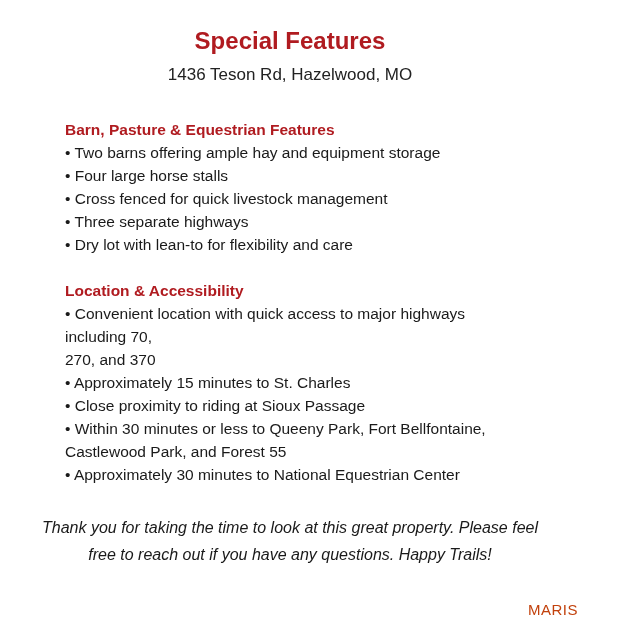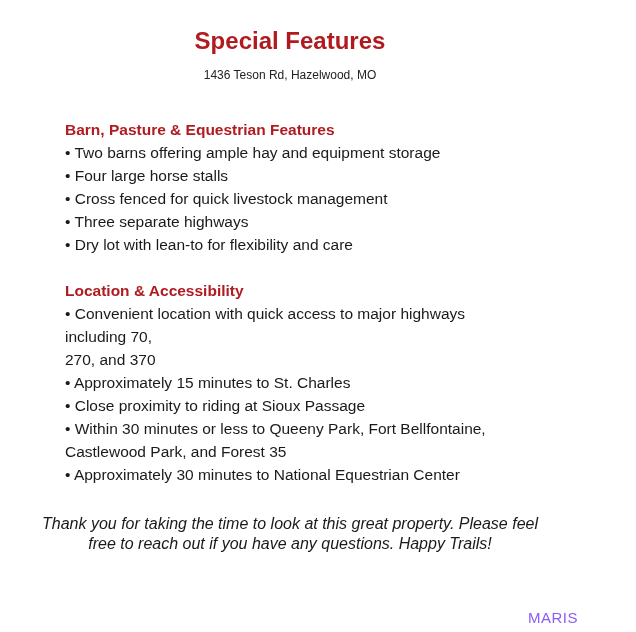--- a/index.html
+++ b/index.html
@@ -20,21 +20,21 @@
     margin-top: 26px;
     text-align: center;
     font-size: 24px;
     line-height: 30px;
     font-weight: bold;
     color: #B01B20;
   }
   .subtitle {
     margin-top: 8px;
     text-align: center;
-    font-size: 12px;
+    font-size: 17px;
     line-height: 22px;
     color: #222222;
   }
   .content {
     margin-top: 32px;
     padding: 0 58px 0 65px;
     font-size: 15.5px;
     line-height: 23px;
   }
   .section-heading {
@@ -45,32 +45,32 @@
     white-space: pre-line;
   }
   .section + .section {
     margin-top: 23px;
   }
   .closing {
     margin-top: 28px;
     text-align: center;
     font-style: italic;
     font-size: 16px;
-    line-height: 20px;
+    line-height: 27px;
     color: #1a1a1a;
     white-space: pre-line;
     padding: 0 40px;
   }
   .watermark {
     position: absolute;
     right: 2px;
-    bottom: 6px;
+    bottom: 14px;
     font-size: 15px;
     letter-spacing: 0.5px;
-    color: #8b5cf6;
+    color: #c2410c;
   }
 </style>
 </head>
 <body>
 
 <div class="page">
 
   <div class="title">Special Features</div>
 
   <div class="subtitle">1436 Teson Rd, Hazelwood, MO</div>
@@ -86,21 +86,21 @@
       <div class="bullet">• Dry lot with lean-to for flexibility and care</div>
     </div>
 
     <div class="section">
       <div class="section-heading">Location &amp; Accessibility</div>
       <div class="bullet">• Convenient location with quick access to major highways including 70,
 270, and 370</div>
       <div class="bullet">• Approximately 15 minutes to St. Charles</div>
       <div class="bullet">• Close proximity to riding at Sioux Passage</div>
       <div class="bullet">• Within 30 minutes or less to Queeny Park, Fort Bellfontaine,
-Castlewood Park, and Forest 35</div>
+Castlewood Park, and Forest 55</div>
       <div class="bullet">• Approximately 30 minutes to National Equestrian Center</div>
     </div>
 
   </div>
 
   <div class="closing">Thank you for taking the time to look at this great property. Please feel
 free to reach out if you have any questions. Happy Trails!</div>
 
   <div class="watermark">MARIS</div>
 

